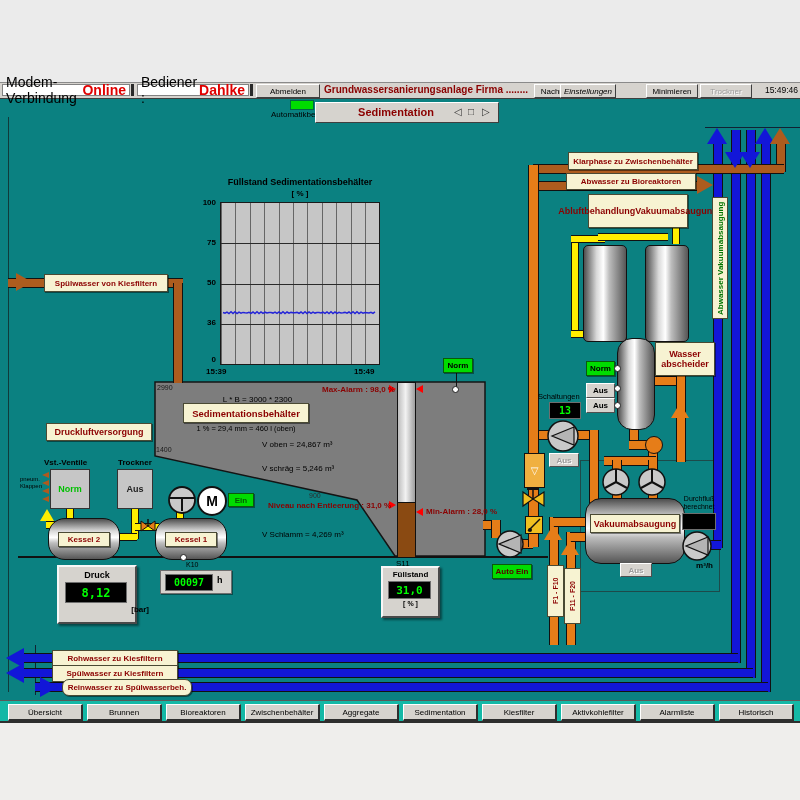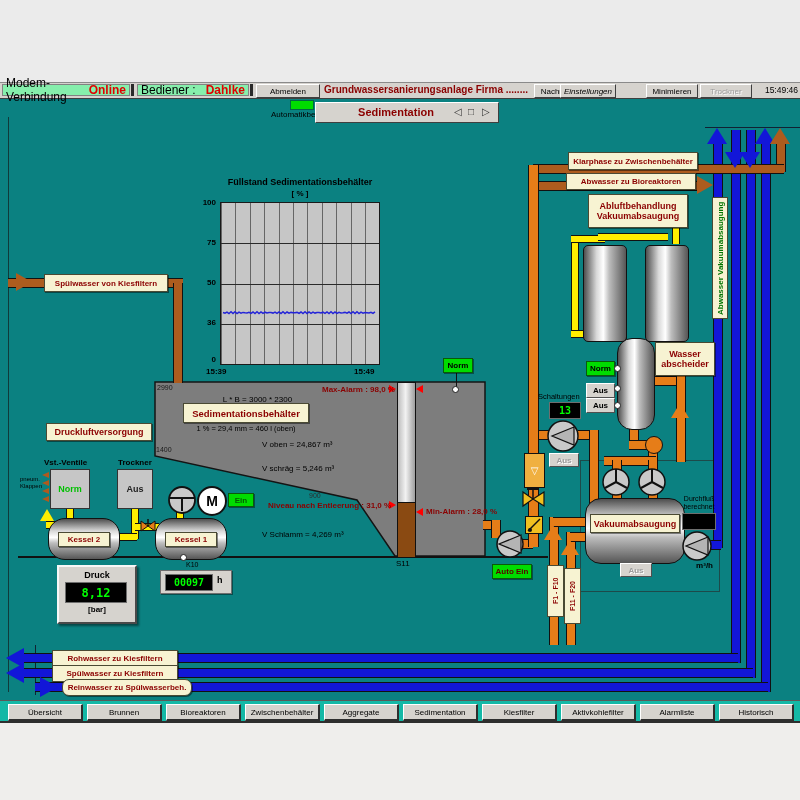--- a/index.html
+++ b/index.html
@@ -27,21 +27,21 @@
   .brown{background:#ad5c1e;} .orange{background:#e67d18;} .blue{background:#1216d8;} .yellow{background:#ffee00;}
   .tri{position:absolute;width:0;height:0;z-index:4;}
   
   .cylv{position:absolute;background:linear-gradient(to right,#4e4e4e,#d9d9d9 30%,#fff 46%,#bdbdbd 60%,#565656);
         border:1px solid #111;z-index:5;}
   .cylh{position:absolute;background:linear-gradient(to bottom,#4e4e4e,#d9d9d9 30%,#fff 46%,#bdbdbd 60%,#565656);
         border:1px solid #111;z-index:5;}
   .dot{position:absolute;width:5px;height:5px;border-radius:50%;background:#fff;border:1px solid #222;z-index:9;}
   
   #toolbar{position:absolute;left:0;top:82px;width:800px;height:15px;background:#d6d3ce;border-top:1px solid #8a8a8a;border-bottom:1px solid #3f3f3f;z-index:20;}
-  .tb-panel{position:absolute;top:1px;height:12px;background:#86efac;border:1px solid #828282;display:flex;align-items:center;font-size:12px;padding:0 3px;box-sizing:border-box;}
+  .tb-panel{position:absolute;top:1px;height:12px;background:#ffffff;border:1px solid #828282;display:flex;align-items:center;font-size:14px;padding:0 3px;box-sizing:border-box;}
   .tb-btn{position:absolute;top:1px;height:12px;background:#d6d3ce;border-top:1px solid #fff;border-left:1px solid #fff;
           border-right:1px solid #3f3f3f;border-bottom:1px solid #3f3f3f;display:flex;align-items:center;justify-content:center;font-size:8px;}
   .tb-sep{position:absolute;top:1px;width:3px;height:12px;background:#2a2a2a;}
   #navbar{position:absolute;left:0;top:700px;width:800px;height:20px;background:#14b8a6;border-top:1px solid #5a5a5a;border-bottom:2px solid #2e2e2e;z-index:20;}
   .nav-btn{position:absolute;top:3px;width:72px;height:14px;background:#d6d3ce;border-top:1px solid #fff;border-left:1px solid #fff;
            border-right:2px solid #2e2e2e;border-bottom:2px solid #2e2e2e;display:flex;align-items:center;justify-content:center;font-size:8px;}
   #main{position:absolute;left:0;top:97px;width:800px;height:603px;background:#0b8181;overflow:hidden;}
   
   #plot{position:absolute;left:220px;top:105px;width:158px;height:161px;background:#c6c6c6;border:1px solid #1a1a1a;z-index:2;
         background-image:repeating-linear-gradient(to right,rgba(70,70,70,.75) 0 1px,transparent 1px 14.4px);}
@@ -122,21 +122,21 @@
     <div class="pv brown" style="left:776px;top:45px;height:30px;"></div>
     <div class="tri" style="left:770px;top:31px;border-left:10px solid transparent;border-right:10px solid transparent;border-bottom:16px solid #ad5c1e;"></div>
     <div class="vlabel" style="left:712px;top:100px;width:14px;height:120px;font-size:8px;color:#007400;">Abwasser Vakuumabsaugung</div>
 
     <div class="ph brown" style="left:533px;top:67px;width:251px;"></div>
     <div class="lbl" style="left:568px;top:55px;width:128px;height:16px;">Klarphase zu Zwischenbehälter</div>
     <div class="ph brown" style="left:539px;top:84px;width:160px;"></div>
     <div class="tri" style="left:697px;top:79px;border-top:9px solid transparent;border-bottom:9px solid transparent;border-left:16px solid #ad5c1e;"></div>
     <div class="lbl" style="left:566px;top:76px;width:128px;height:15px;">Abwasser zu Bioreaktoren</div>
 
-    <div class="lbl" style="left:588px;top:97px;width:98px;height:32px;flex-direction:column;font-size:9px;">
+    <div class="lbl" style="left:588px;top:97px;width:98px;height:32px;flex-direction:row;font-size:9px;">
       <span>Abluftbehandlung</span>
       <span>Vakuumabsaugung</span>
     </div>
     <div class="pv yellow" style="left:571px;top:138px;height:103px;width:6px;"></div>
     <div class="ph yellow" style="left:571px;top:138px;width:34px;height:6px;"></div>
     <div class="ph yellow" style="left:598px;top:136px;width:70px;height:6px;"></div>
     <div class="pv yellow" style="left:672px;top:127px;height:20px;width:6px;"></div>
     <div class="tri" style="left:667px;top:112px;border-left:8px solid transparent;border-right:8px solid transparent;border-bottom:14px solid #ffee00;"></div>
     <div class="ph yellow" style="left:571px;top:233px;width:52px;height:6px;"></div>
     <div class="pv yellow" style="left:619px;top:233px;height:10px;width:6px;"></div>
@@ -256,20 +256,25 @@
       <line x1="6" y1="2" x2="18" y2="2" stroke="#111" stroke-width="2"></line>
     </svg>
     <div class="abs" style="left:525px;top:419px;width:16px;height:16px;background:#f0c020;border:1px solid #111;z-index:6;">
       <svg width="16" height="16">
           <line x1="2" y1="14" x2="14" y2="2" stroke="#111" stroke-width="1.5"></line>
           <circle cx="4" cy="13" r="2" fill="#111"></circle>
         </svg>
     </div>
     <div class="grn" style="left:492px;top:467px;width:38px;height:13px;color:#5a0000;">Auto Ein</div>
 
+    <div class="panel" style="left:381px;top:469px;width:55px;height:48px;">
+      <div class="abs" style="left:0;top:2px;width:100%;text-align:center;font-size:8px;font-weight:bold;">Füllstand</div>
+      <div class="led" style="left:5px;top:13px;width:41px;height:16px;font-size:11px;">31,0</div>
+      <div class="abs" style="left:0;top:32px;width:100%;text-align:center;font-size:7px;font-weight:bold;">[ % ]</div>
+    </div>
 
     <div class="lbl" style="left:46px;top:326px;width:104px;height:16px;font-size:9px;">Druckluftversorgung</div>
     <div class="txt" style="left:44px;top:361px;font-weight:bold;">Vst.-Ventile</div>
     <div class="abs" style="left:50px;top:372px;width:38px;height:38px;background:#c6c6c6;border:1px solid #333;z-index:6;display:flex;align-items:center;justify-content:center;color:#00c000;font-weight:bold;font-size:9px;">
         <span>Norm</span>
       </div>
     <div class="txt" style="left:20px;top:379px;font-size:6px;line-height:7px;">
       <span>pneum.</span><br>
       <span>Klappen</span>
     </div>
@@ -308,21 +313,21 @@
     <div class="lbl" style="left:58px;top:435px;width:50px;height:13px;">Kessel 2</div>
     <div class="cylh" style="left:155px;top:421px;width:70px;height:40px;border-radius:17px;"></div>
     <div class="lbl" style="left:165px;top:435px;width:50px;height:13px;">Kessel 1</div>
     <div class="abs" style="left:18px;top:459px;width:530px;height:2px;background:#111;z-index:2;"></div>
     <div class="dot" style="left:180px;top:457px;"></div>
     <div class="txt" style="left:186px;top:464px;font-size:7px;">K10</div>
 
     <div class="panel" style="left:57px;top:468px;width:76px;height:55px;">
       <div class="abs" style="left:0;top:3px;width:100%;text-align:center;font-size:9px;font-weight:bold;">Druck</div>
       <div class="led" style="left:6px;top:15px;width:60px;height:19px;font-size:12px;">8,12</div>
-      <div class="abs" style="left:0;top:38px;width:100%;text-align:center;font-size:8px;font-weight:bold;">[bar]</div>
+      <div class="abs" style="left:0;top:38px;width:100%;text-align:right;font-size:8px;font-weight:bold;padding-left:14px;">[bar]</div>
     </div>
     <div class="abs" style="left:160px;top:473px;width:70px;height:22px;background:#d6d3ce;border:1px solid #6e6e6e;box-shadow:1px 1px 0 rgba(0,0,0,.4);z-index:9;">
       <div class="led" style="left:4px;top:3px;width:46px;height:15px;font-size:10px;">00097</div>
       <div class="abs" style="left:56px;top:4px;font-size:9px;font-weight:bold;color:#000;">h</div>
     </div>
 
     <div class="abs" style="left:35px;top:548px;width:1px;height:50px;background:#123;z-index:1;"></div>
     <div class="ph blue" style="left:24px;top:556px;width:714px;"></div>
     <div class="tri" style="left:6px;top:551px;border-top:10px solid transparent;border-bottom:10px solid transparent;border-right:18px solid #1216d8;"></div>
     <div class="lbl" style="left:52px;top:553px;width:124px;height:15px;">Rohwasser zu Kiesfiltern</div>

